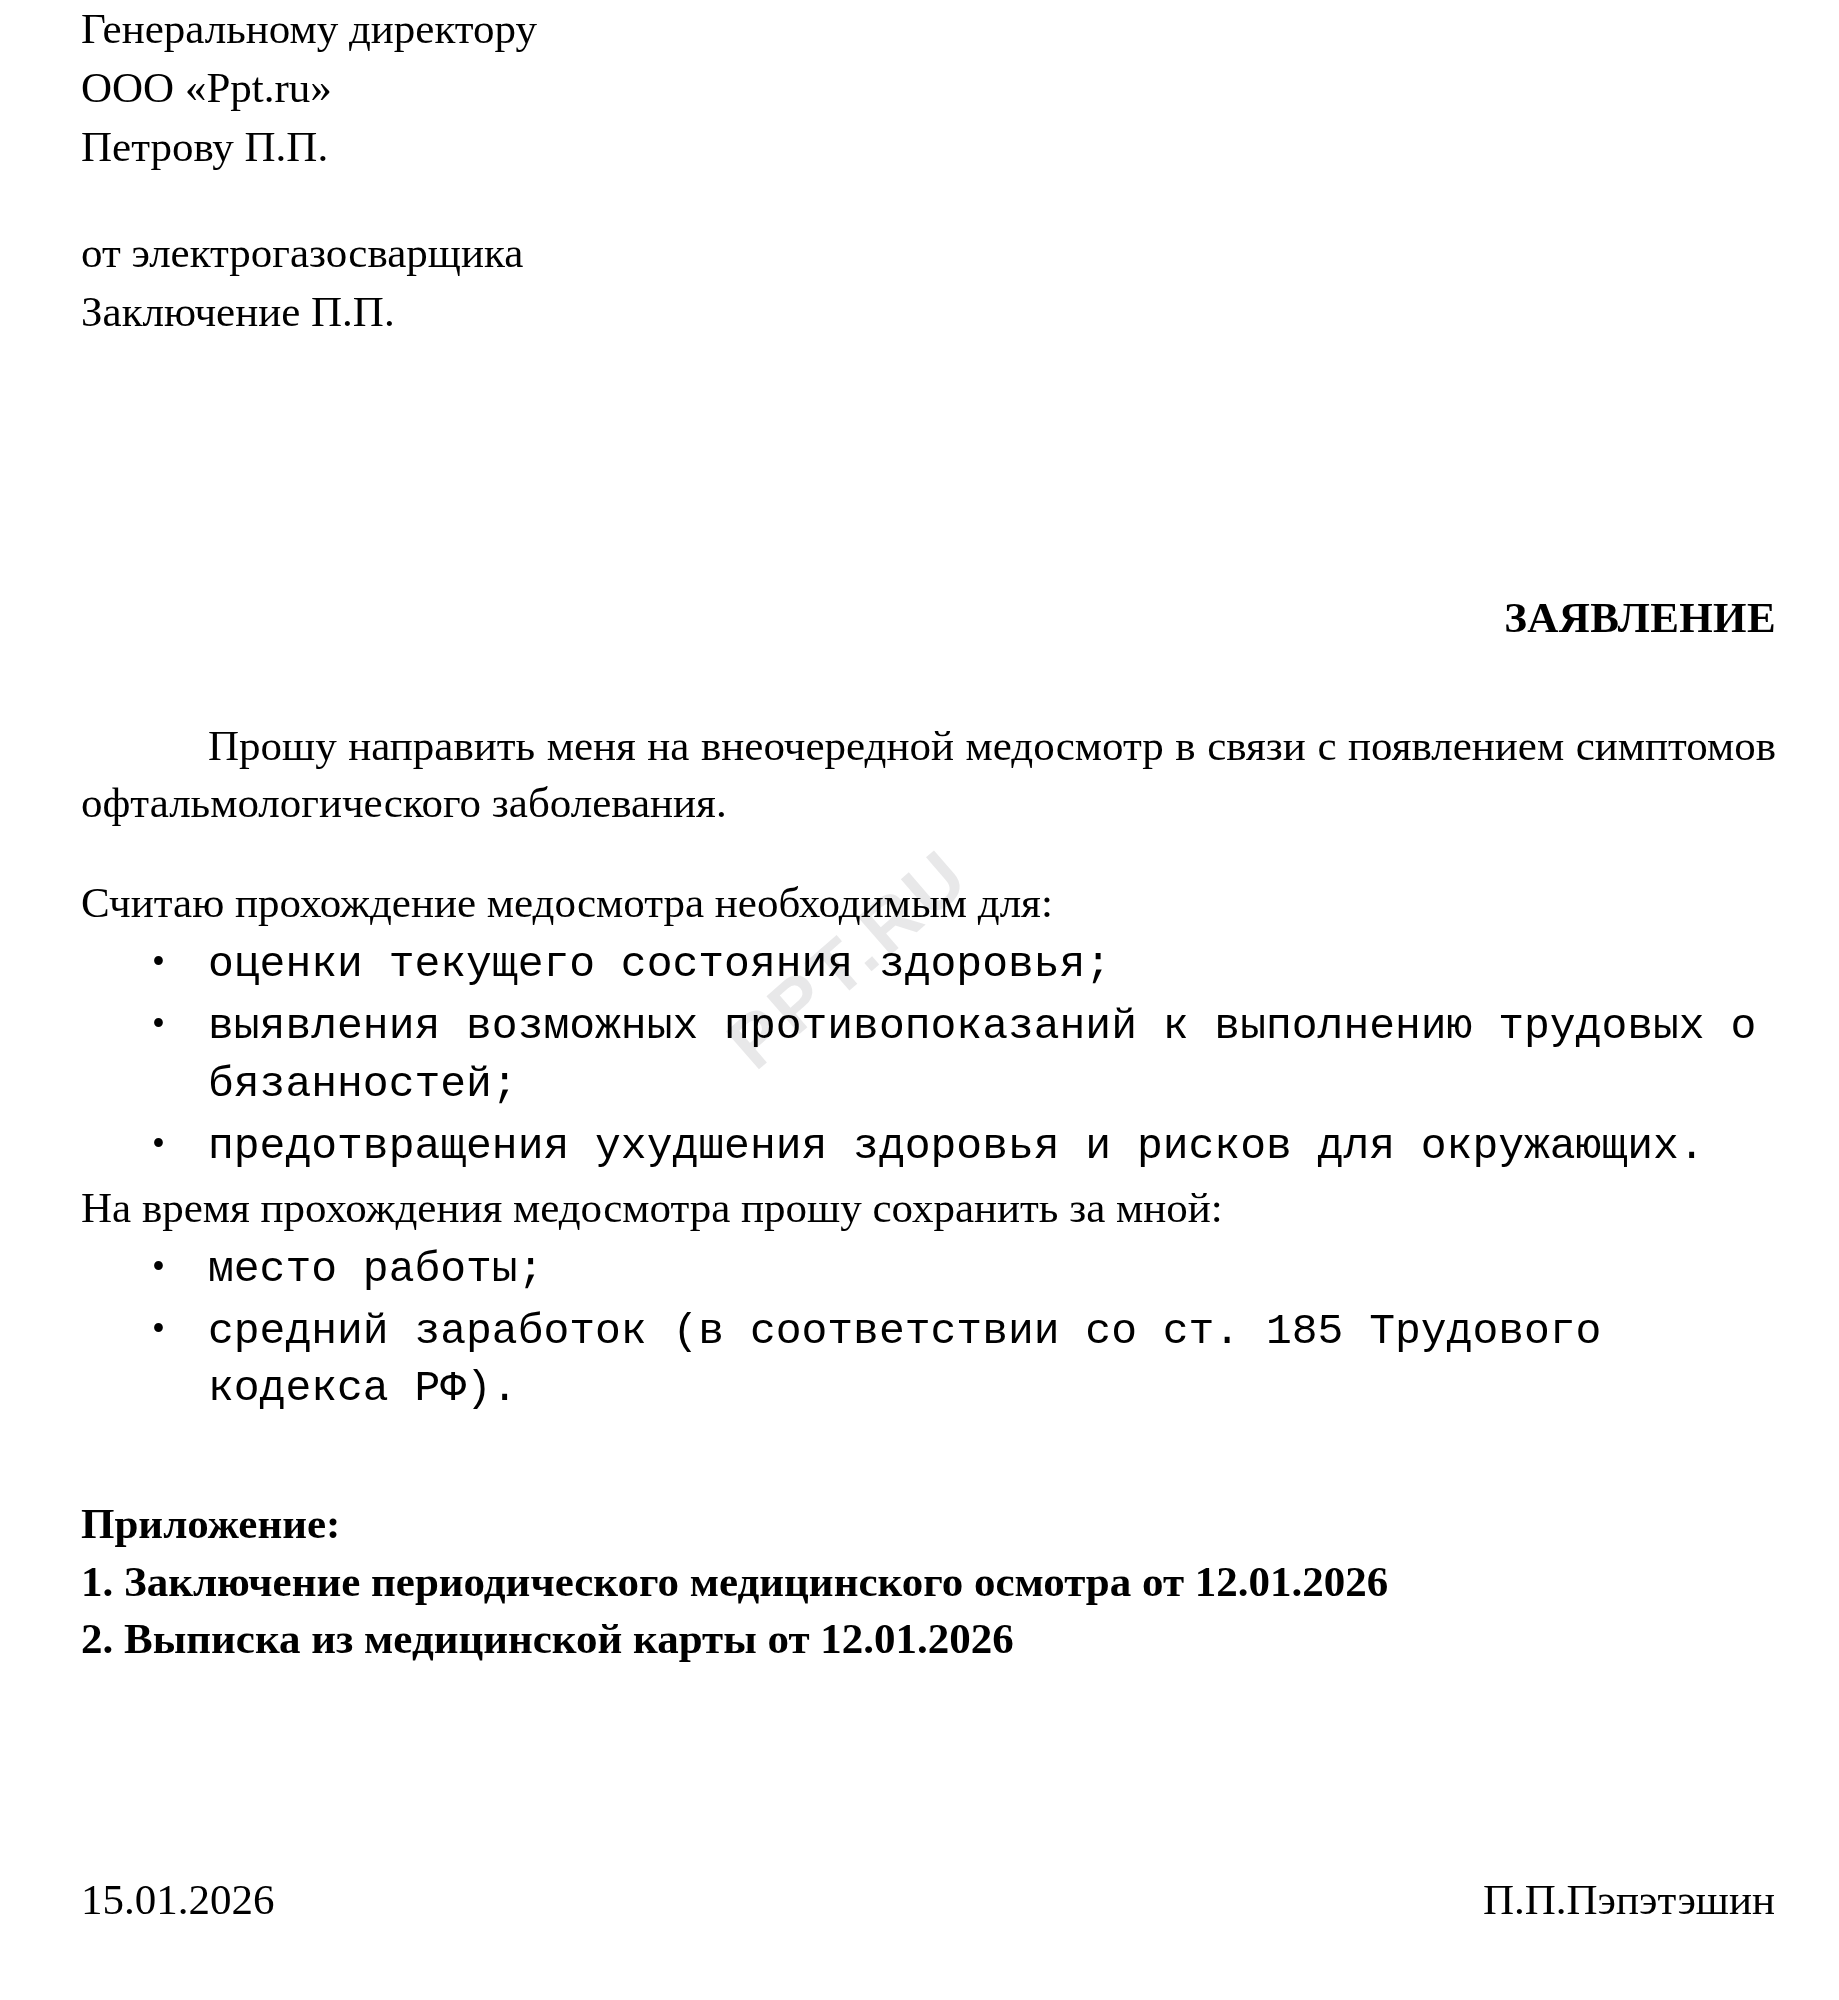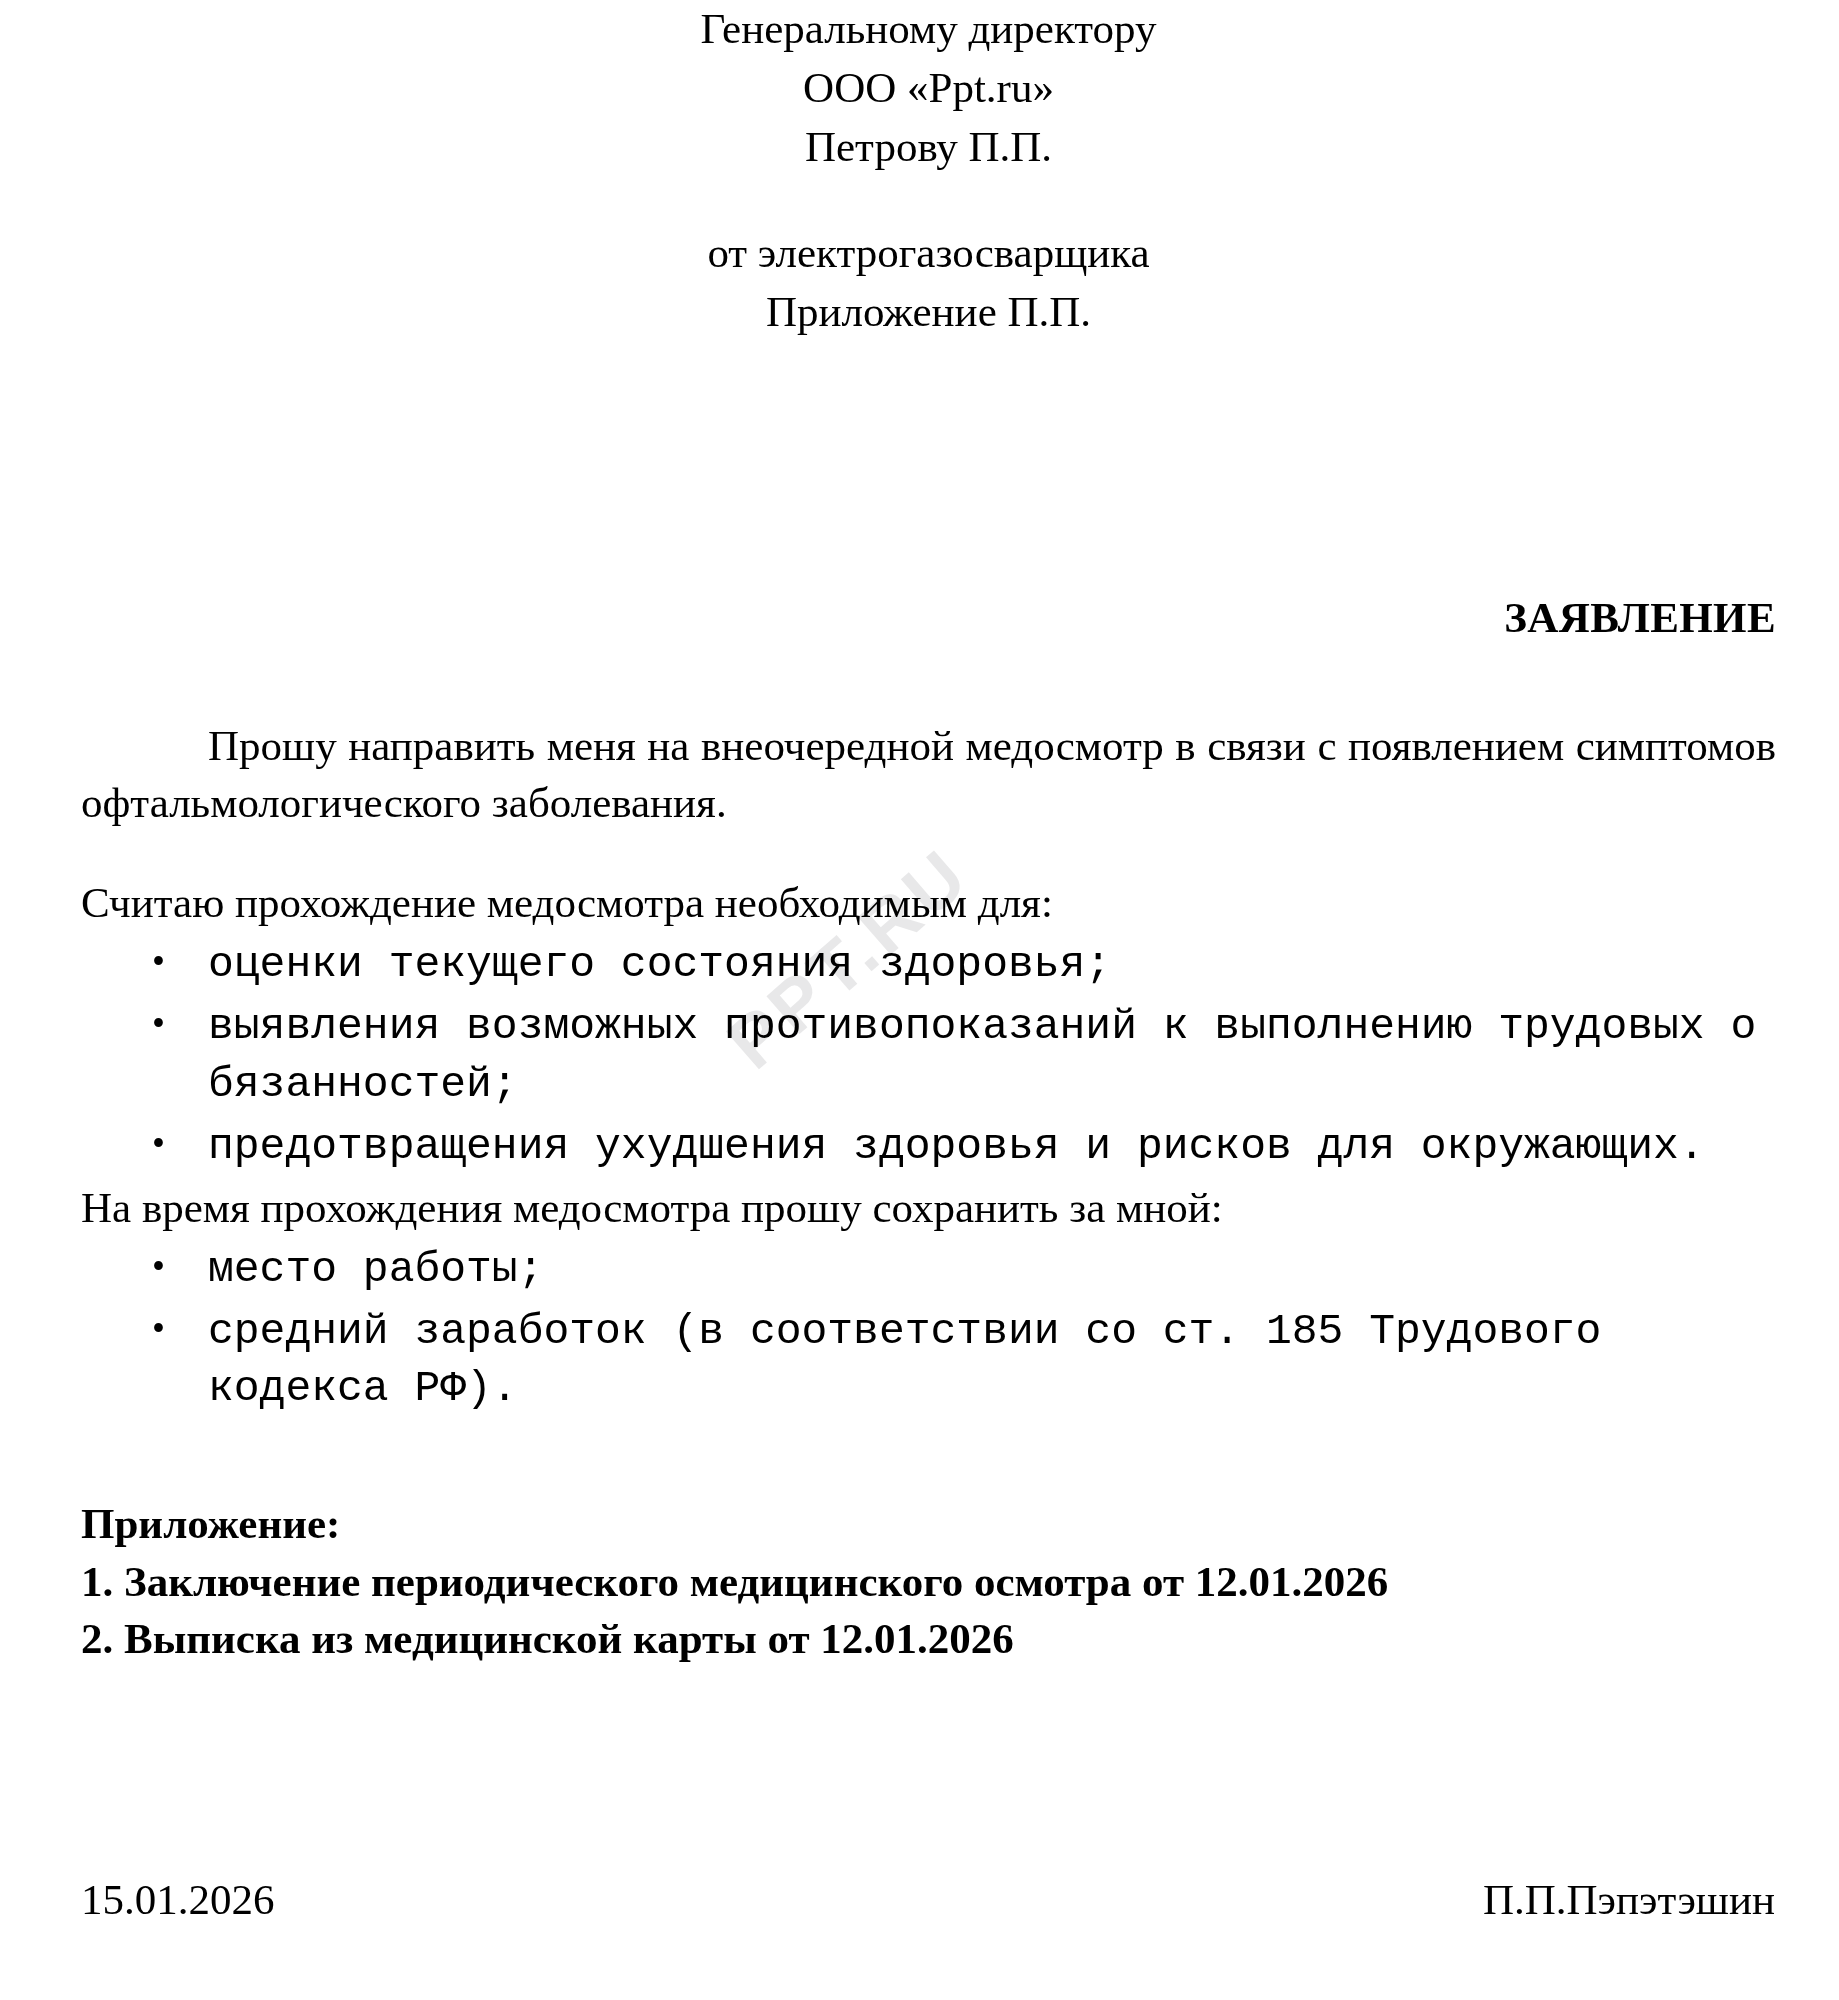--- a/index.html
+++ b/index.html
@@ -40,21 +40,21 @@
   .content {
     position: absolute;
     left: 81px;
     top: 0;
     width: 1695px;
     z-index: 2;
   }
 
   
   .addr-block {
-    text-align: center;
+    text-align: left;
     font-size: 43px;
     line-height: 1.37;
   }
   .addr-block.second {
     margin-top: 47px;
   }
   .addr-line {
     display: block;
     white-space: nowrap;
   }
@@ -152,21 +152,21 @@
   <div class="content">
 
     <div class="addr-block">
       <span class="addr-line">Генеральному директору</span>
       <span class="addr-line">ООО «Ppt.ru»</span>
       <span class="addr-line">Петрову П.П.</span>
     </div>
 
     <div class="addr-block second">
       <span class="addr-line">от электрогазосварщика</span>
-      <span class="addr-line">Приложение П.П.</span>
+      <span class="addr-line">Заключение П.П.</span>
     </div>
 
     <div class="doc-title">ЗАЯВЛЕНИЕ</div>
 
     <p class="body-para">Прошу направить меня на внеочередной медосмотр в связи с появлением симптомов офтальмологического заболевания.</p>
 
     <div class="lead-in">Считаю прохождение медосмотра необходимым для:</div>
 
     <ul class="bullets">
       <li>

